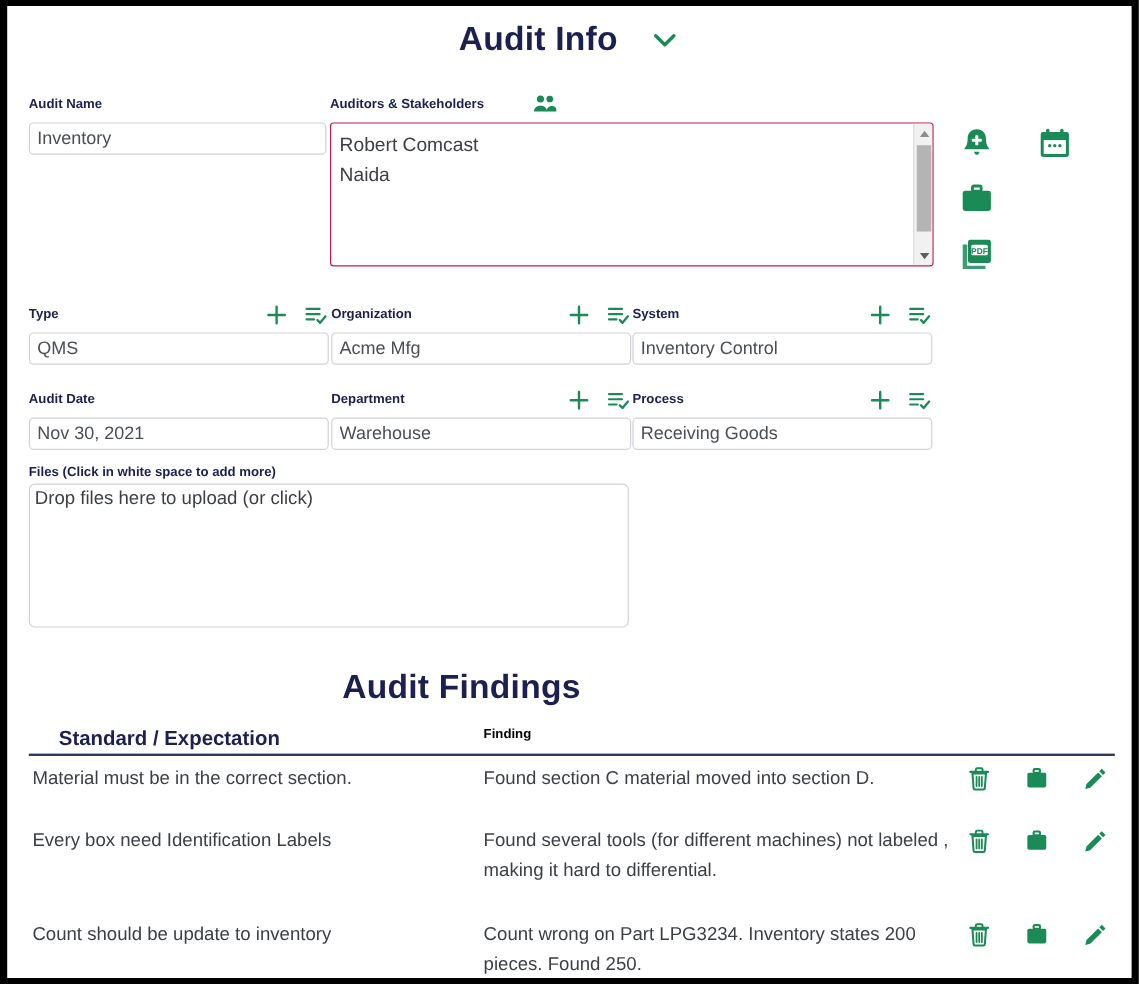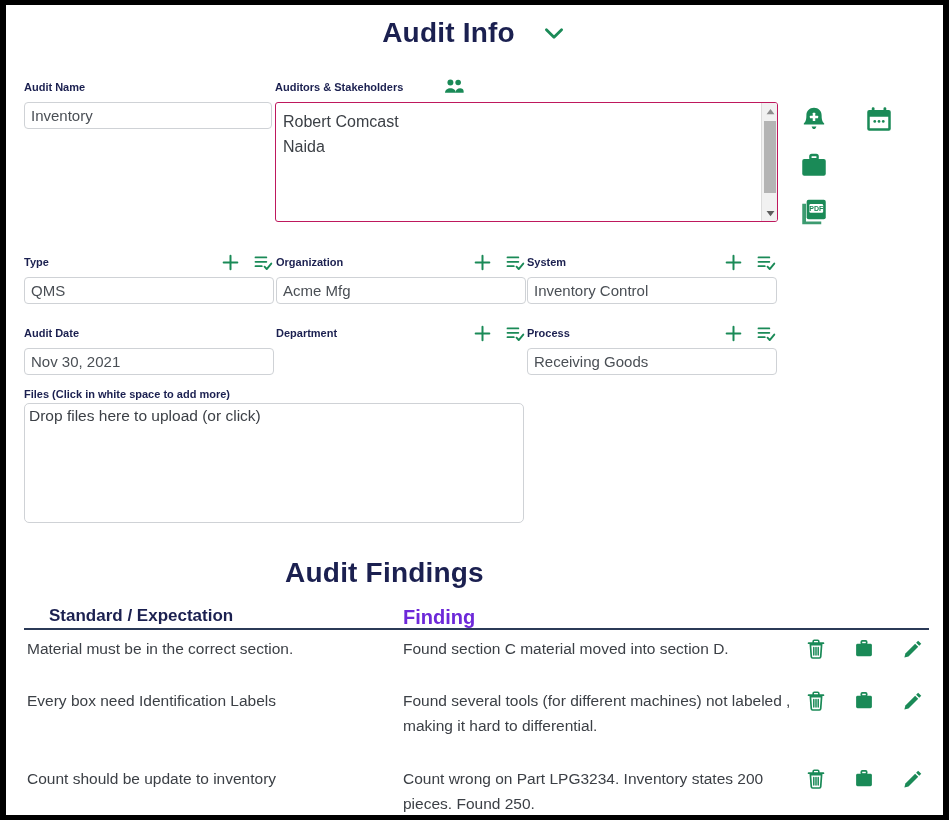--- a/index.html
+++ b/index.html
@@ -96,21 +96,21 @@
   }
   .drop-txt { font-size: 15.5px; color: #3c4046; padding: 3px 0 0 4px; }
 
   
   .findings { position: absolute; left: 18px; top: 601px; width: 905px; }
   .f-head {
     position: relative; height: 24px;
     border-bottom: 2px solid #2b3a57;
   }
   .f-head .h1 { position: absolute; left: 3px; top: 0;  font-size: 17px; font-weight: bold; color: #1b2050; margin-left: 22px; }
-  .f-head .h2 { position: absolute; left: 379px; top: 0; font-size: 20px; font-weight: bold; color: #6d28d9; }
+  .f-head .h2 { position: absolute; left: 379px; top: 0; font-size: 11px; font-weight: bold; color: #000000; }
 
   .f-row { position: relative; min-height: 52px; padding-top: 6px; }
   .f-std { position: absolute; left: 3px; top: 6px; width: 360px;
            font-size: 15.5px; color: #3c4046; line-height: 25px; }
   .f-fnd { position: absolute; left: 379px; top: 6px; width: 390px;
            font-size: 15.5px; color: #3c4046; line-height: 25px; }
   .f-acts { position: absolute; left: 782px; top: 8px; display: flex; gap: 27px; }
 </style>
 </head>
 <body>
@@ -303,20 +303,23 @@
               <path d="M10 2.8v14.4M2.8 10h14.4" stroke="#1a8a57" stroke-width="2.1" stroke-linecap="round"></path>
             </svg>
         </span>
         <span class="ic lstchk">
           <svg width="20" height="19" viewBox="0 0 22 20">
             <path d="M1.6 4.4h12M1.6 9.2h12M1.6 14h7" stroke="#1a8a57" stroke-width="1.9" stroke-linecap="round"></path>
             <path d="M11.6 14.6l2.4 2.6 5-6" fill="none" stroke="#1a8a57" stroke-width="2.1" stroke-linecap="round" stroke-linejoin="round"></path>
           </svg>
         </span>
       </div>
+      <div class="g-body">
+        <input class="fld" type="text" value="Warehouse" style="">
+      </div>
     </div>
 
     <div class="g-col c3">
       <div class="g-head">
         <span class="lbl">Process</span>
         <span class="sp"></span>
         <span class="ic plus">
           <svg width="19" height="19" viewBox="0 0 20 20">
               <path d="M10 2.8v14.4M2.8 10h14.4" stroke="#1a8a57" stroke-width="2.1" stroke-linecap="round"></path>
             </svg>

